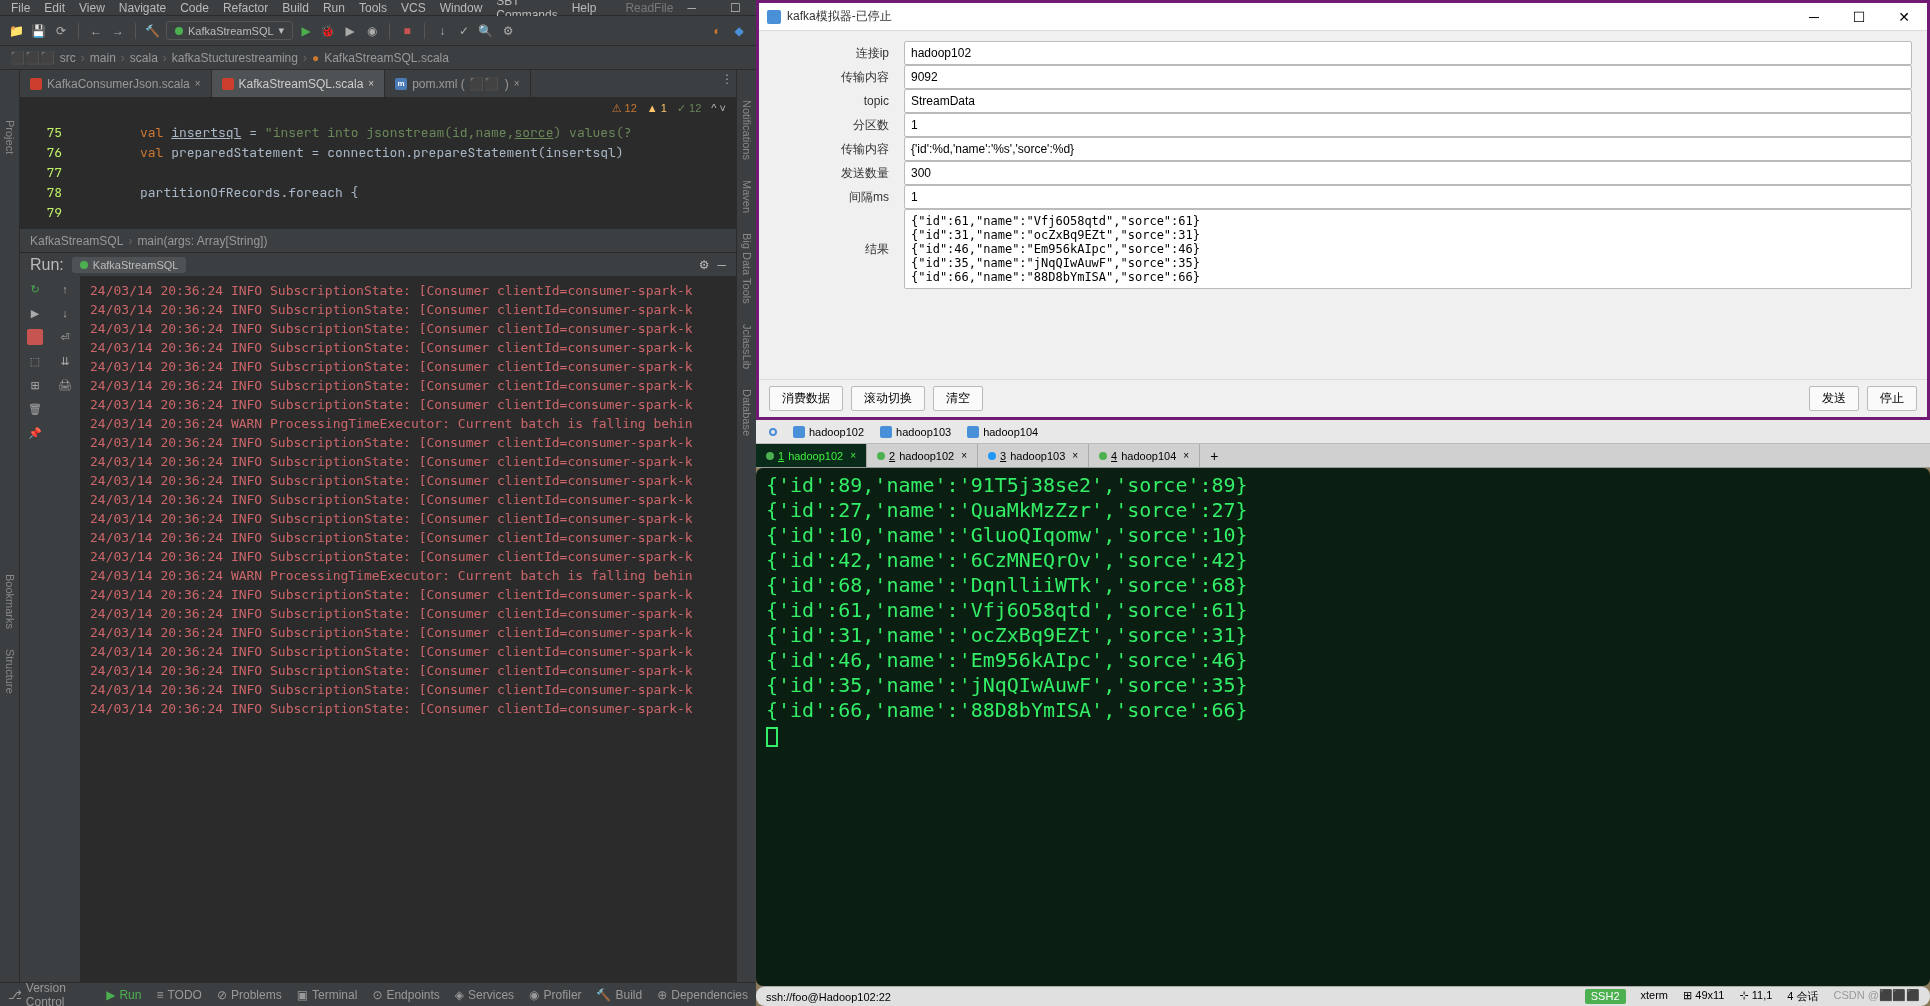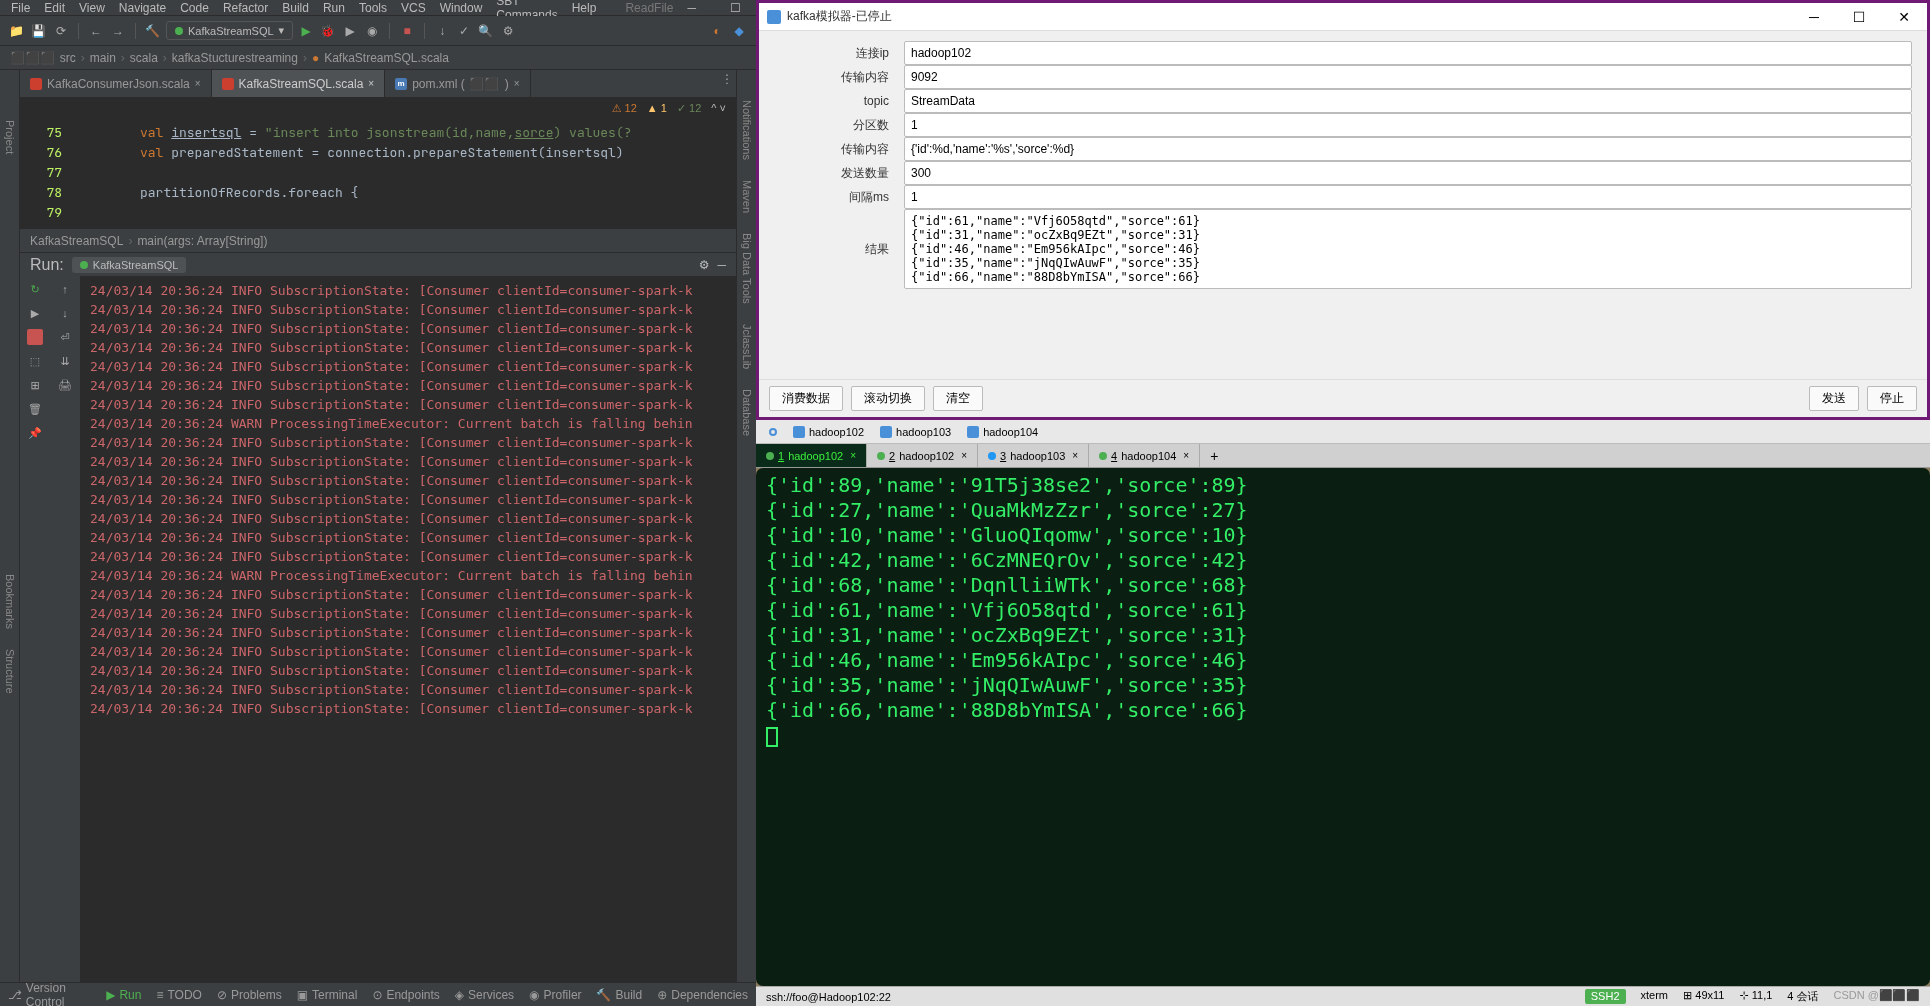--- a/index.html
+++ b/index.html
@@ -111,21 +111,21 @@
     .tt2-item { display: flex; align-items: center; gap: 4px; padding: 0 10px; height: 100%; font-size: 11px; border-right: 1px solid #aaa; cursor:pointer;}
     .tt2-item.active { background: #0a2a1a; color: #3cef3c; }
     .tt2-dot { width: 8px; height: 8px; border-radius: 50%; }
     .dot-green { background: #4caf50; }
     .dot-blue { background: #2196f3; }
     .tt2-close { font-size: 10px; margin-left:3px;}
     .tt2-add { padding: 0 10px; font-size: 14px; cursor:pointer;}
     .term-output { flex: 1; background: #0a1e12; padding: 5px 10px; font-family: Consolas, monospace; font-size: 20px; overflow: hidden; border-radius: 7px; }
     .term-line { color: #33ee66; white-space: nowrap; line-height: 25px; }
     .term-cursor { display:inline-block; width:12px; height:20px; border:2px solid #33ee66; vertical-align:middle;}
-    .term-status { height: 20px; background: #e0e0e0; display: flex; align-items: center; padding: 0 10px; font-size: 11px; gap: 15px; border-top:1px solid #aaa;}
+    .term-status { height: 20px; background: #e0e0e0; display: flex; align-items: center; padding: 0 10px; font-size: 11px; gap: 15px; border-top:1px solid #aaa;border-radius:9px;}
     .ts-right { margin-left: auto; display: flex; gap: 15px; }
     .ts-ssh { background:#4caf50; color:#fff; padding:1px 6px; border-radius:2px;}
   </style>
 </head>
 <body>
 
 <div class="ide">
   <div class="ide-menubar">
     <span>File</span>
     <span>Edit</span>

